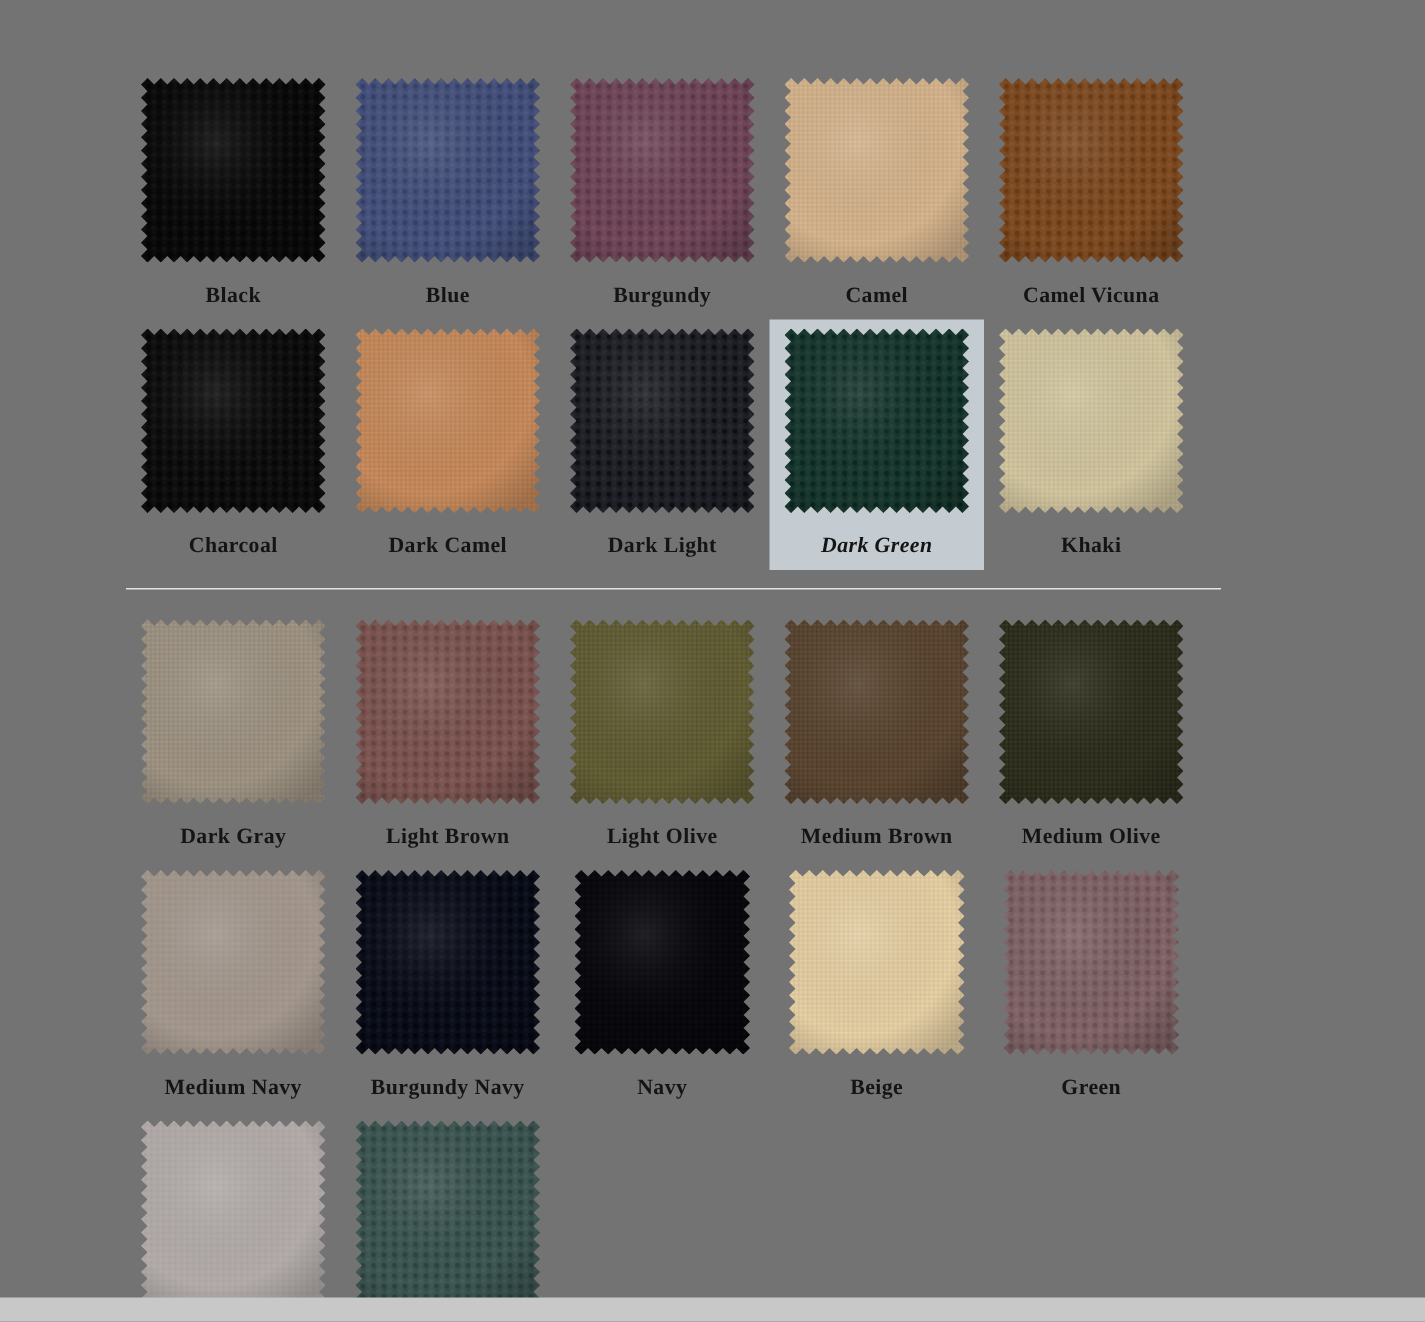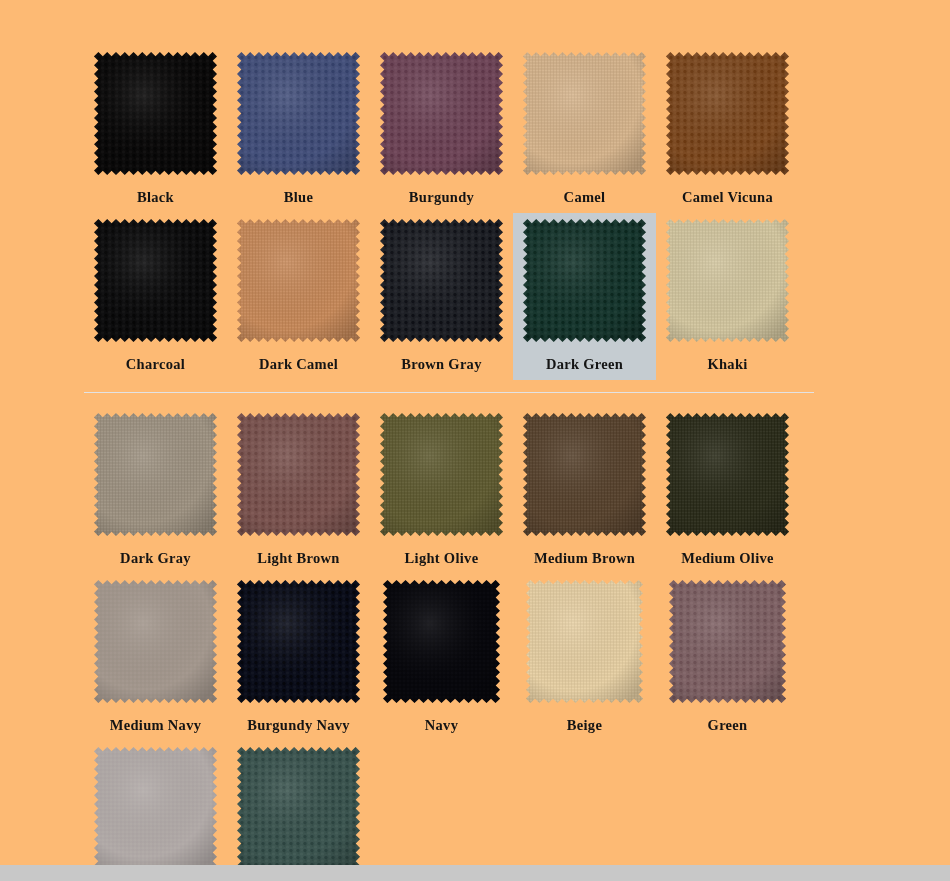--- a/index.html
+++ b/index.html
@@ -15,21 +15,21 @@
     overflow: hidden;
     position: relative;
   }
 
   #swatch-page {
     position: absolute;
     left: 0;
     top: 0;
     width: 950px;
     height: 881px;
-    background: #fdba74;
+    background: #737373;
     overflow: hidden;
   }
 
   .swatch-grid {
     position: absolute;
     left: 84px;
     top: 46px;
     width: 730px;
   }
 
@@ -58,20 +58,21 @@
     flex-direction: column;
     align-items: center;
     box-sizing: border-box;
     padding-top: 6px;
     padding-bottom: 2px;
     background: transparent;
   }
 
   .swatch-cell.selected {
     background: #c5ccd1;
+    font-style: italic;
   }
 
   .swatch-img-wrap {
     position: relative;
     width: 123px;
     height: 123px;
     display: block;
   }
 
   .swatch-img {
@@ -333,21 +334,21 @@
                   <clipPath id="csw7">
                     <path d="M 0.0,4.3 L 4.4,0.0 L 8.8,4.3 L 13.2,0.0 L 17.6,4.3 L 22.0,0.0 L 26.4,4.3 L 30.8,0.0 L 35.1,4.3 L 39.5,0.0 L 43.9,4.3 L 48.3,0.0 L 52.7,4.3 L 57.1,0.0 L 61.5,4.3 L 65.9,0.0 L 70.3,4.3 L 74.7,0.0 L 79.1,4.3 L 83.5,0.0 L 87.9,4.3 L 92.3,0.0 L 96.6,4.3 L 101.0,0.0 L 105.4,4.3 L 109.8,0.0 L 114.2,4.3 L 118.6,0.0 L 118.7,0.0 L 118.7,0.0 L 123.0,4.4 L 118.7,8.8 L 123.0,13.2 L 118.7,17.6 L 123.0,22.0 L 118.7,26.4 L 123.0,30.8 L 118.7,35.1 L 123.0,39.5 L 118.7,43.9 L 123.0,48.3 L 118.7,52.7 L 123.0,57.1 L 118.7,61.5 L 123.0,65.9 L 118.7,70.3 L 123.0,74.7 L 118.7,79.1 L 123.0,83.5 L 118.7,87.9 L 123.0,92.3 L 118.7,96.6 L 123.0,101.0 L 118.7,105.4 L 123.0,109.8 L 118.7,114.2 L 123.0,118.6 L 123.0,118.7 L 123.0,118.7 L 118.6,123.0 L 114.2,118.7 L 109.8,123.0 L 105.4,118.7 L 101.0,123.0 L 96.6,118.7 L 92.3,123.0 L 87.9,118.7 L 83.5,123.0 L 79.1,118.7 L 74.7,123.0 L 70.3,118.7 L 65.9,123.0 L 61.5,118.7 L 57.1,123.0 L 52.7,118.7 L 48.3,123.0 L 43.9,118.7 L 39.5,123.0 L 35.1,118.7 L 30.7,123.0 L 26.4,118.7 L 22.0,123.0 L 17.6,118.7 L 13.2,123.0 L 8.8,118.7 L 4.4,123.0 L 4.3,123.0 L 4.3,123.0 L 0.0,118.6 L 4.3,114.2 L 0.0,109.8 L 4.3,105.4 L 0.0,101.0 L 4.3,96.6 L 0.0,92.3 L 4.3,87.9 L 0.0,83.5 L 4.3,79.1 L 0.0,74.7 L 4.3,70.3 L 0.0,65.9 L 4.3,61.5 L 0.0,57.1 L 4.3,52.7 L 0.0,48.3 L 4.3,43.9 L 0.0,39.5 L 4.3,35.1 L 0.0,30.7 L 4.3,26.4 L 0.0,22.0 L 4.3,17.6 L 0.0,13.2 L 4.3,8.8 L 0.0,4.4 L 0.0,4.3 Z"></path>
                   </clipPath>
                 </defs>
                 <g clip-path="url(#csw7)">
                   <rect width="123" height="123" fill="url(#psw7)"></rect>
                   <rect width="123" height="123" fill="url(#gsw7)"></rect>
                 </g>
               </svg>
             </div>
-            <span class="swatch-label">Brown Gray</span>
+            <span class="swatch-label">Dark Light</span>
           </div>
           <div class="swatch-cell selected" style="background: rgb(197, 204, 209);">
             <div class="swatch-img-wrap">
               <svg class="swatch-img" width="123" height="123" viewBox="0 0 123 123" xmlns="http://www.w3.org/2000/svg">
                 <defs>
                   <pattern id="psw8" width="7" height="7" patternUnits="userSpaceOnUse">
                     <rect width="7" height="7" fill="#18372f"></rect>
                     <circle cx="1.5" cy="2" r="1.5" fill="#28473f" opacity="0.5"></circle>
                     <circle cx="5" cy="5.5" r="1.7" fill="#001911" opacity="0.55"></circle>
                     <circle cx="5.5" cy="1" r="1.1" fill="#06251d" opacity="0.4"></circle>

